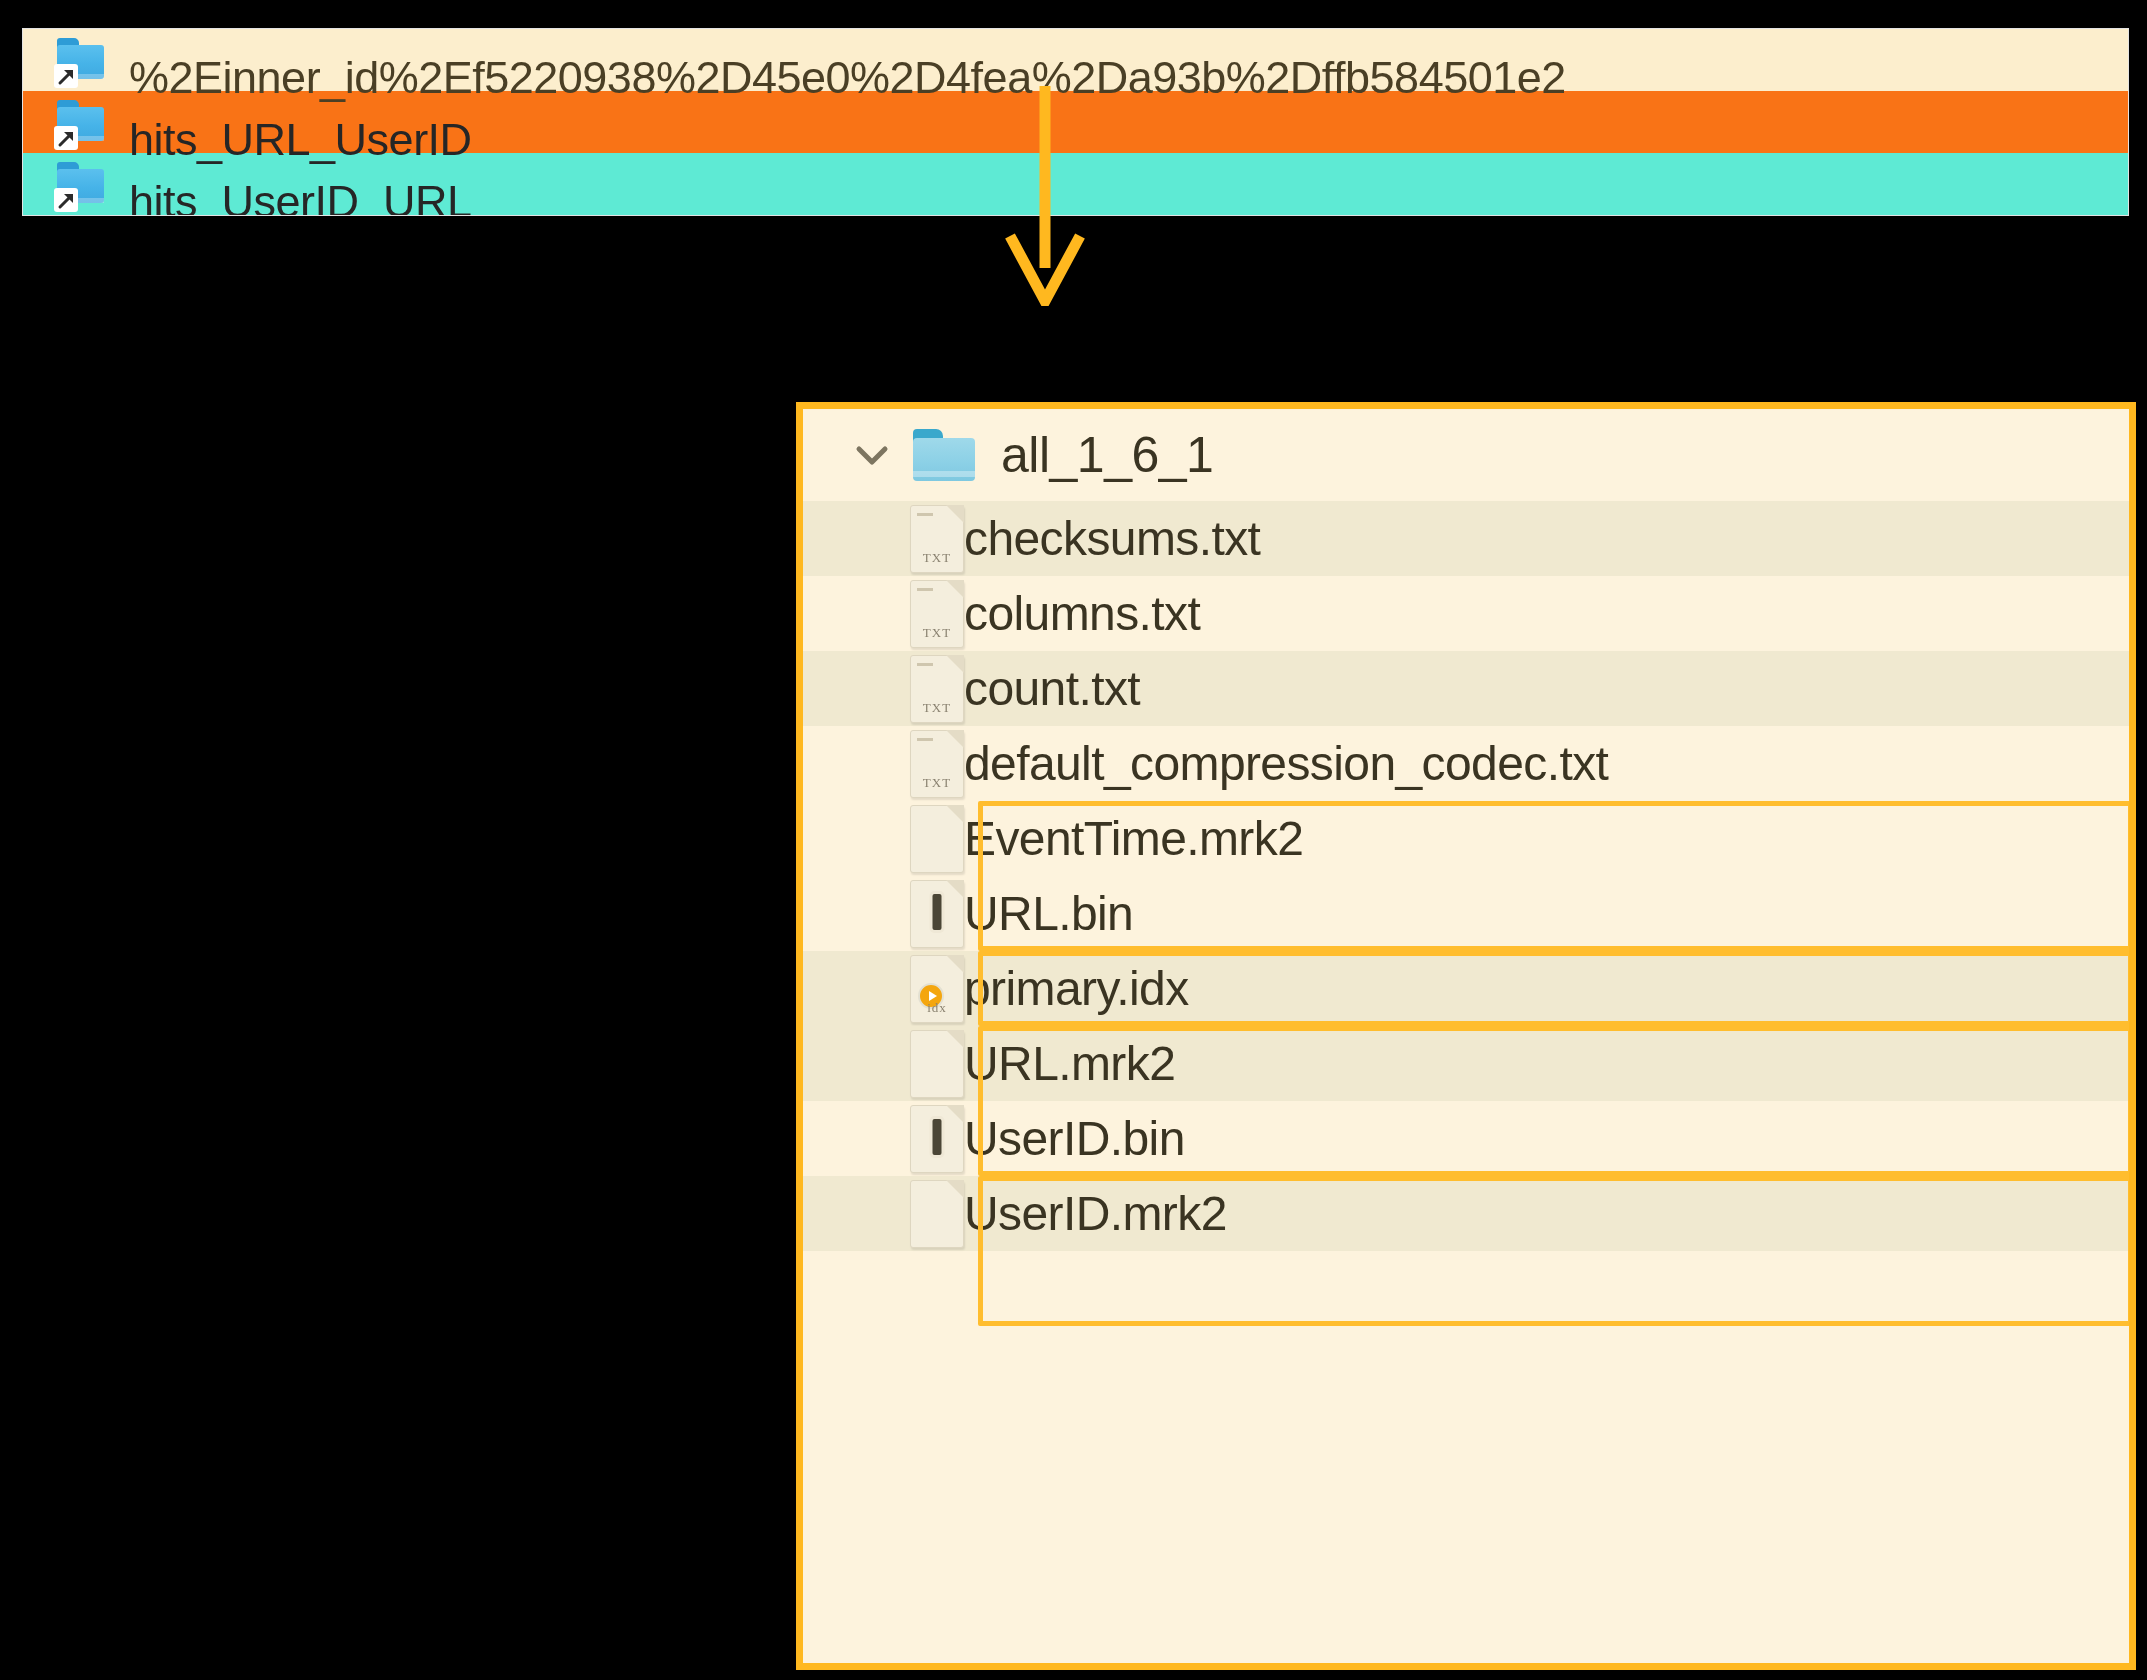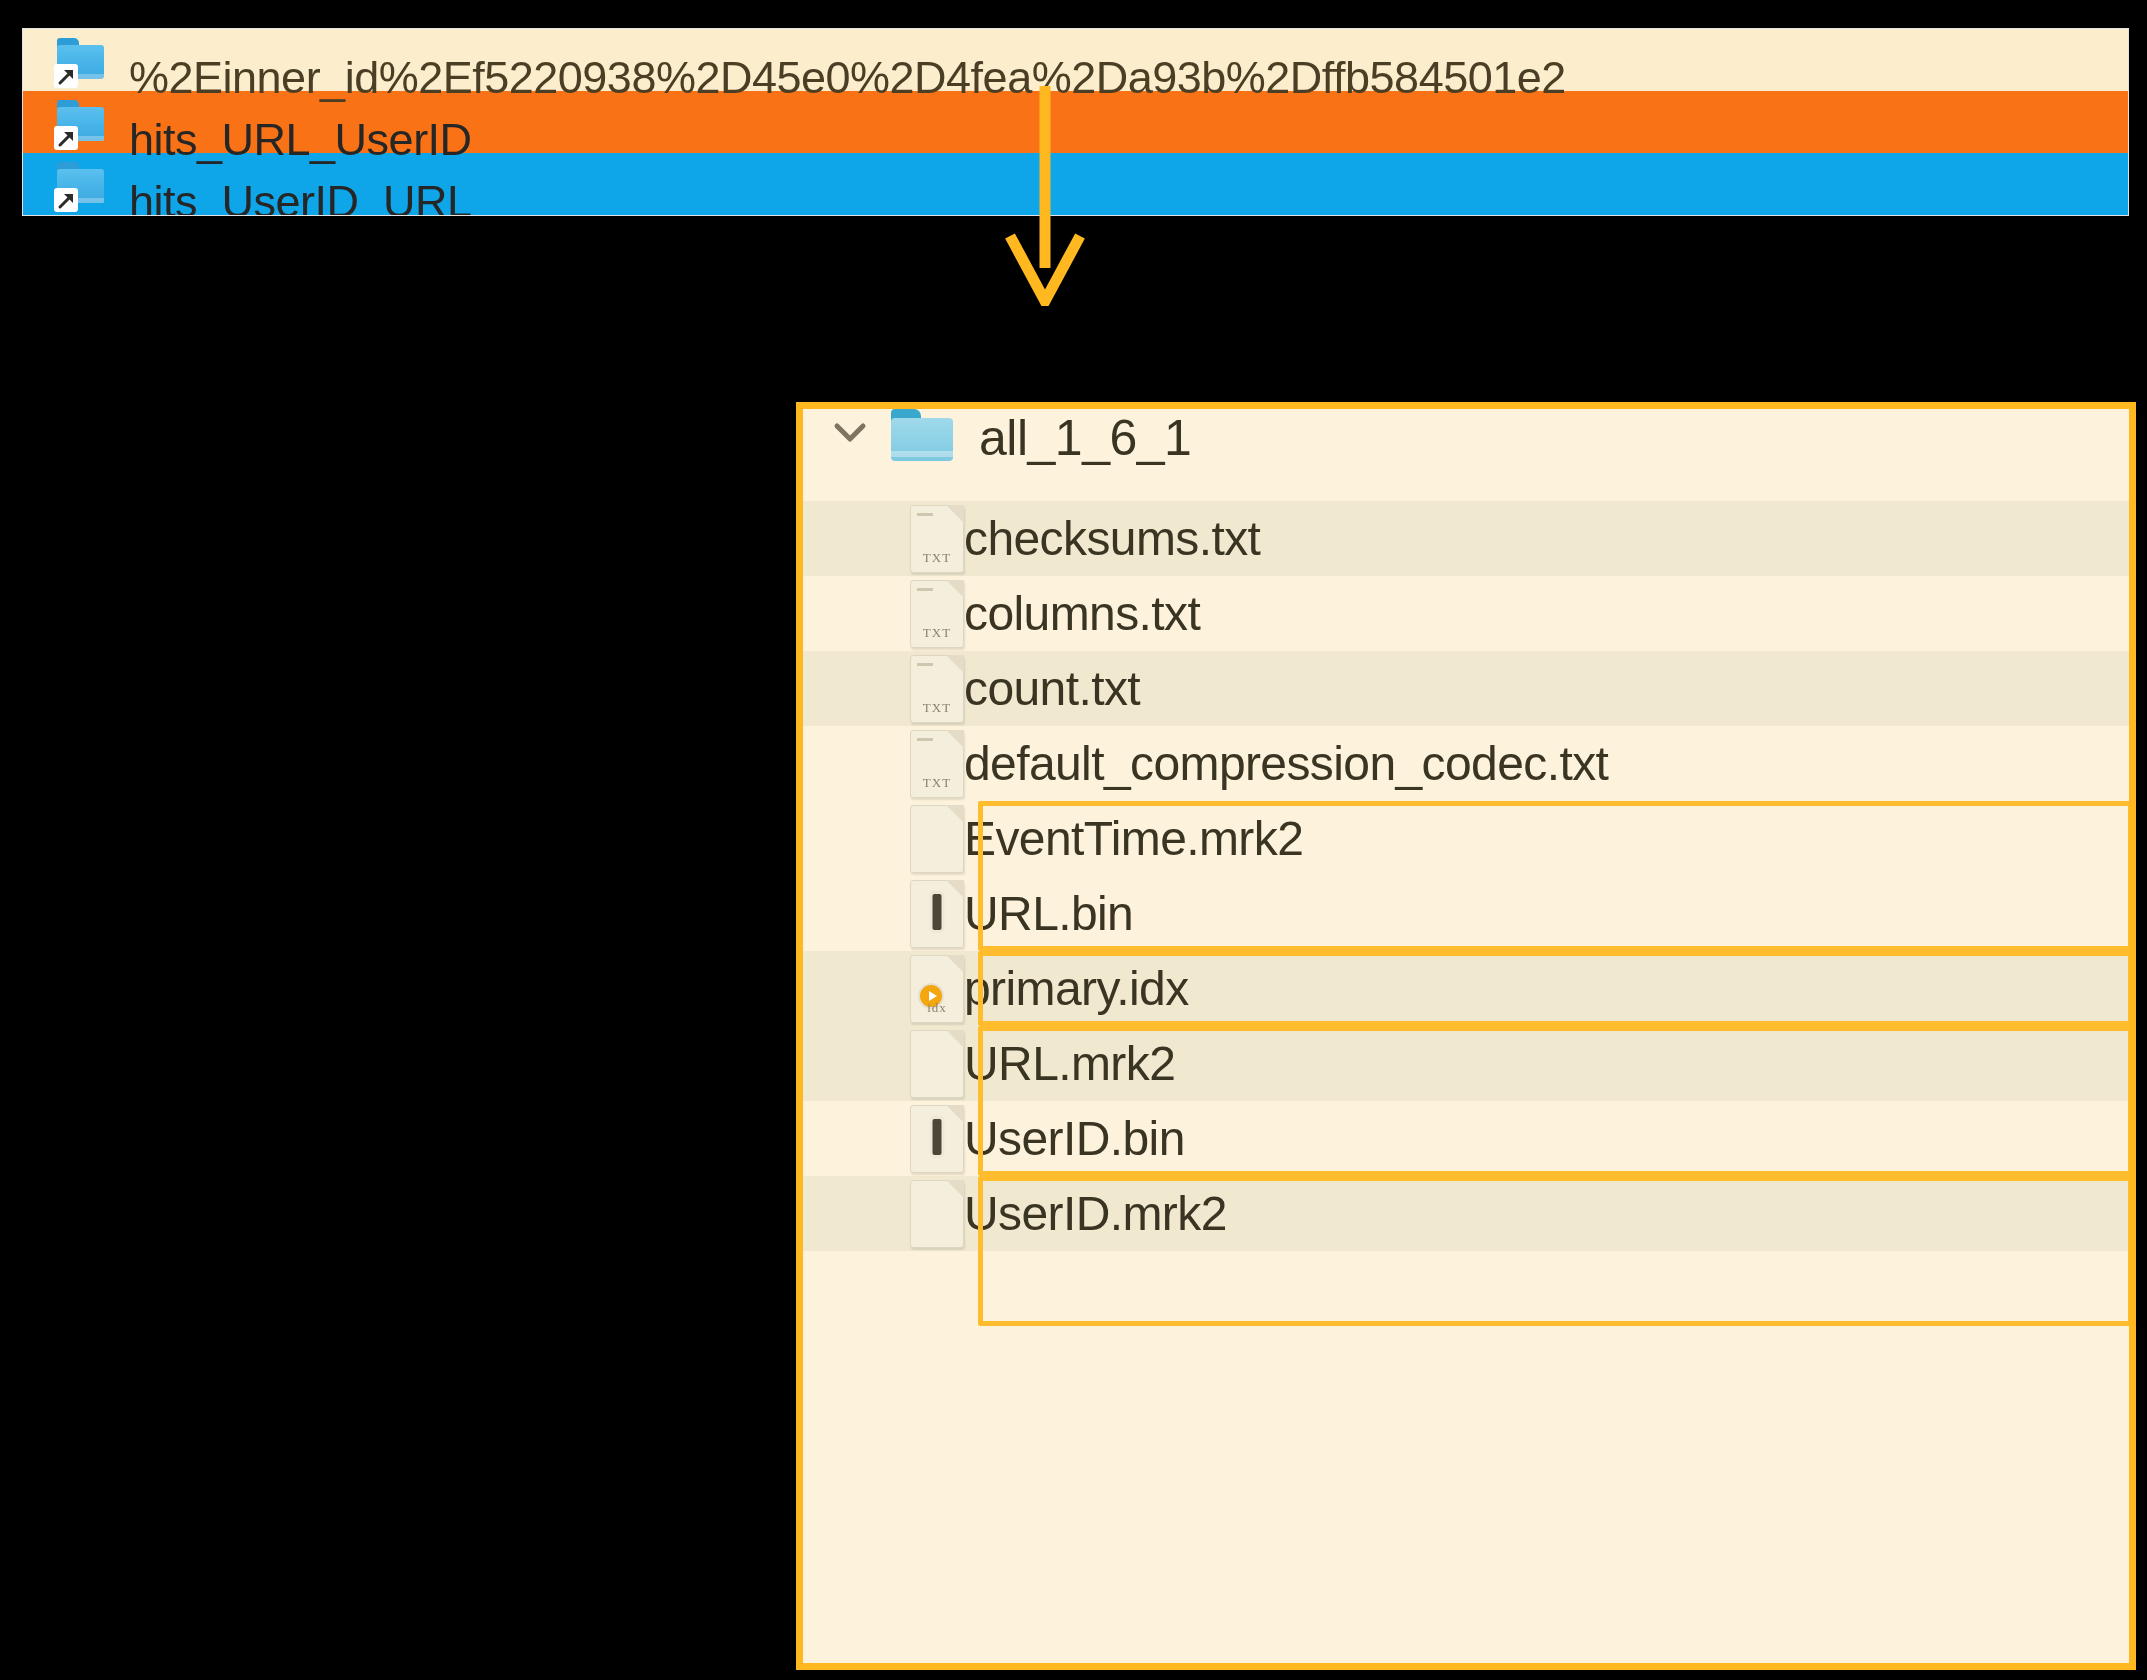--- a/index.html
+++ b/index.html
@@ -29,21 +29,21 @@
   }
   .toprow {
     display: flex;
     align-items: center;
     height: 62px;
     padding-left: 34px;
     white-space: nowrap;
   }
   .toprow.sel   { background: #fceecd; }
   .toprow.alt   { background: #f97316; }
-  .toprow.plain { background: #0ea5e9; }
+  .toprow.plain { background: #5eead4; }
 
   .toprow .label {
     font-size: 45px;
     letter-spacing: -0.5px;
     margin-left: 22px;
     margin-top: 36px;
   }
   .toprow.sel .label { color: #4a3f25; }
   .toprow.alt .label, .toprow.plain .label { color: #262626; }
 
@@ -93,23 +93,23 @@
     top: 402px;
     width: 1340px;
     height: 1268px;
     background: #fdf3dd;
     border: 7px solid #ffb81f;
     overflow: hidden;
   }
 
   #panel-header {
     display: flex;
-    align-items: flex-start;
+    align-items: center;
     height: 92px;
-    padding-left: 24px;
+    padding-left: 46px;
   }
   .chevron { width: 46px; height: 46px; flex: 0 0 auto; }
   .folder-open {
     position: relative;
     width: 64px; height: 52px;
     flex: 0 0 auto;
     margin-left: 18px;
   }
   .folder-open .ob {
     position: absolute; left: 0; top: 9px;

